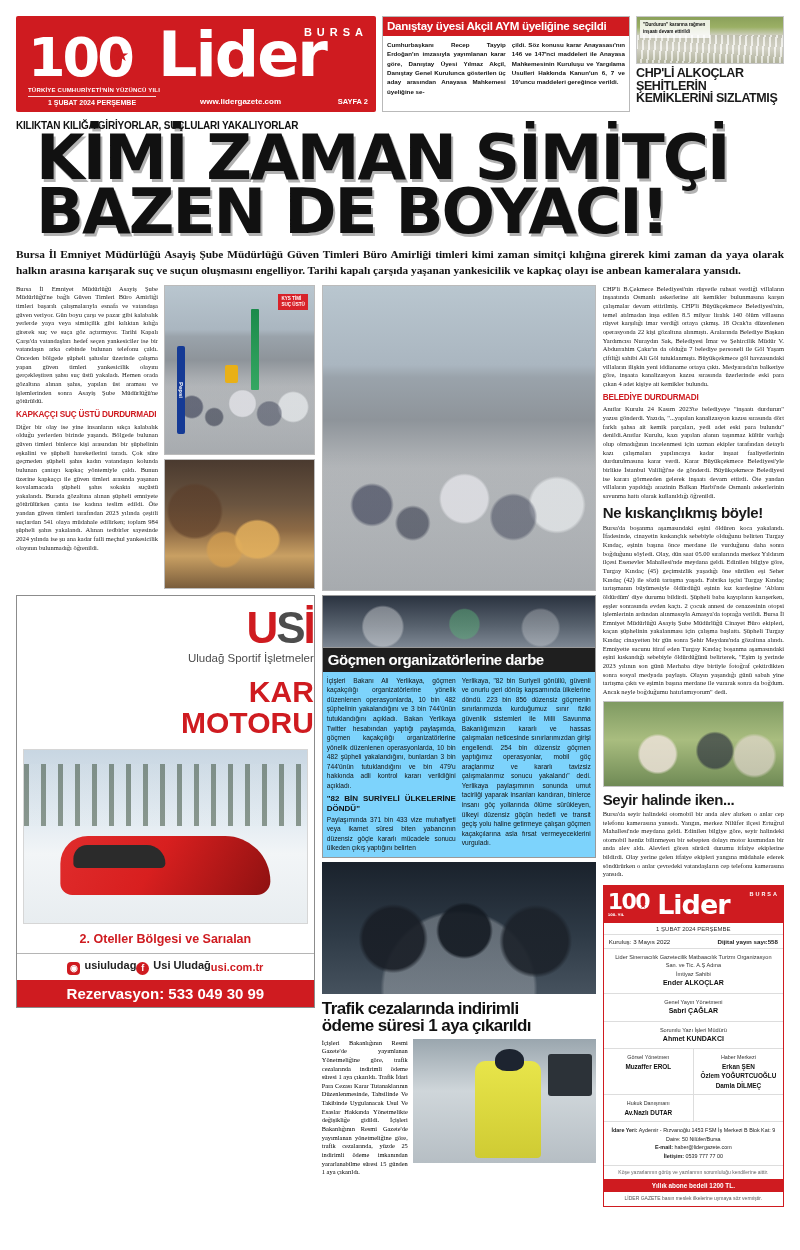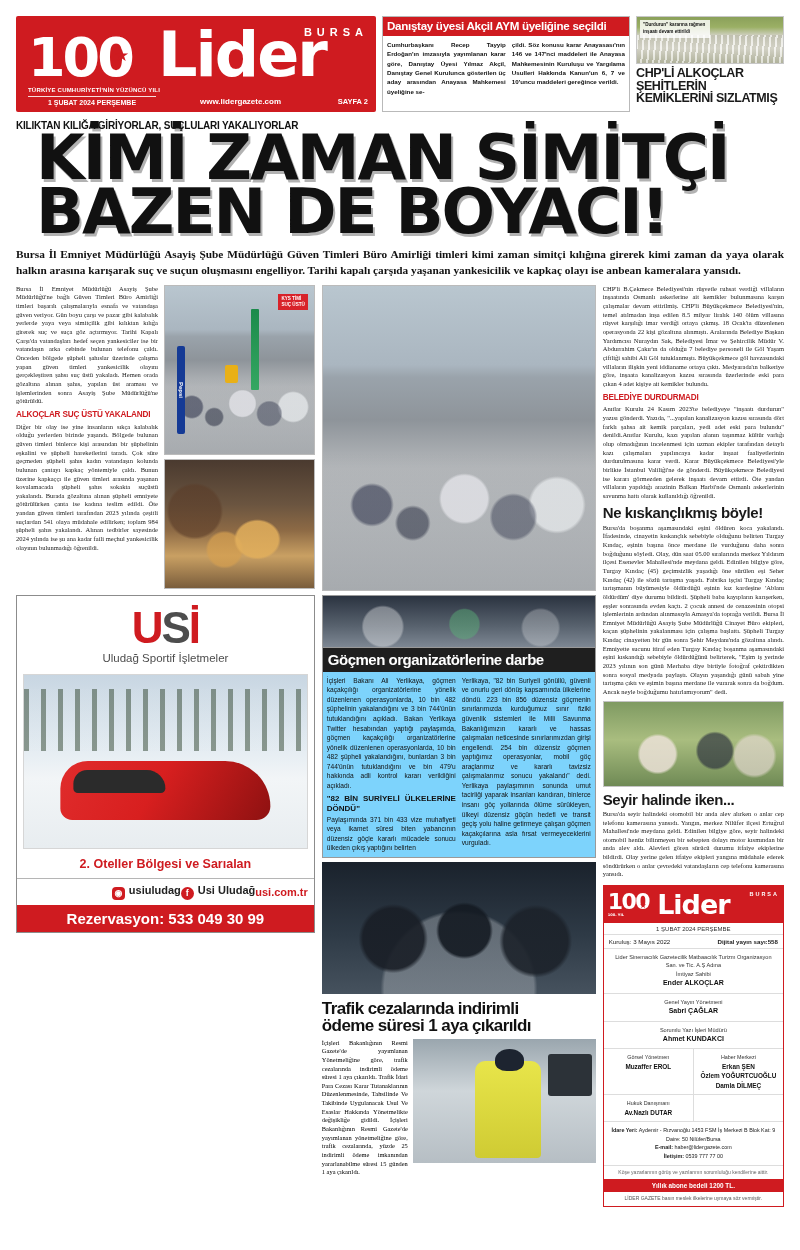--- a/index.html
+++ b/index.html
@@ -162,21 +162,21 @@
   .photo.bakery:after{
     content:""; position:absolute; inset:0;
     background:
       radial-gradient(ellipse at 62% 62%, rgba(226,175,92,.85) 0 16%, transparent 18%),
       radial-gradient(ellipse at 40% 70%, rgba(214,160,80,.7) 0 13%, transparent 15%),
       radial-gradient(circle at 20% 40%, rgba(90,60,40,.6) 0 18%, transparent 20%);
   }
 
   
   .usi-ad { border:1px solid #8c8c8c; margin-top:6px; background:#fff; }
-  .usi-top { padding:10px 0 2px 0; text-align:center; }
+  .usi-top { padding:10px 0 2px 0; text-align:right; }
   .usi-logo { font-size:44px; font-weight:bold; letter-spacing:-2px; line-height:44px; }
   .usi-logo .u { color:#cf1b20; }
   .usi-logo .s { color:#4d4d4d; }
   .usi-logo .i { color:#cf1b20; }
   .usi-sub { color:#4d4d4d; font-size:11.5px; margin-top:2px; }
   .usi-kar { color:#cf1b20; font-size:30px; font-weight:bold; line-height:1.05; margin-top:12px; }
   .usi-photo {
     height:175px; margin:8px 6px 0 6px; position:relative; overflow:hidden;
     background:linear-gradient(#c8d6e2 0%, #e4ecf2 42%, #f2f5f7 60%, #e8edf0 100%);
     border:1px solid #d6d6d6;
@@ -191,21 +191,21 @@
     width:74%; height:34%;
     background:linear-gradient(120deg,#e02c2c 0%, #d81f1f 45%, #8e1111 100%);
     border-radius:28px 46px 14px 12px;
   }
   .sled:after {
     content:""; position:absolute; left:6%; top:14%; width:44%; height:40%;
     background:#2b2b2b; border-radius:18px 24px 6px 6px;
   }
   .usi-cap { text-align:center; color:#cf1b20; font-size:12.5px; font-weight:bold; padding:8px 0 7px; }
   .usi-social {
-    display:flex; align-items:center; justify-content:flex-end;
+    display:flex; align-items:center; justify-content:center;
     border-top:1px solid #b5b5b5; padding:5px 6px; font-size:11px; font-weight:bold; color:#222;
   }
   .usi-social .ig, .usi-social .fb {
     display:inline-block; width:13px; height:13px; border-radius:4px; background:#cf1b20;
     color:#fff; font-size:9px; line-height:13px; text-align:center; margin-right:4px; vertical-align:-2px;
   }
   .usi-social .fb { border-radius:50%; }
   .usi-social .url { color:#cf1b20; }
   .usi-res { background:#cf1b20; color:#fff; text-align:center; font-size:15px; font-weight:bold; padding:5px 0; }
 
@@ -355,40 +355,44 @@
     <div class="l2">BAZEN DE BOYACI!</div>
   </div>
   <div class="lede">Bursa İl Emniyet Müdürlüğü Asayiş Şube Müdürlüğü Güven Timleri Büro Amirliği timleri kimi zaman simitçi kılığına girerek kimi zaman da yaya olarak halkın arasına karışarak suç ve suçun oluşmasını engelliyor. Tarihi kapalı çarşıda yaşanan yankesicilik ve kapkaç olayı ise anbean kameralara yansıdı.</div>
 
   <div class="grid">
 
     <div class="colL">
       <div class="two-col">
         <div class="body-col" style="width:142px;flex:none;">
           <p>Bursa İl Emniyet Müdürlüğü Asayiş Şube Müdürlüğü'ne bağlı Güven Timleri Büro Amirliği timleri başarılı çalışmalarıyla esnafa ve vatandaşa güven veriyor. Gün boyu çarşı ve pazar gibi kalabalık yerlerde yaya veya simitçilik gibi kılıktan kılığa girerek suç ve suça göz açtırmıyor. Tarihi Kapalı Çarşı'da vatandaşları hedef seçen yankesiciler ise bir vatandaşın arka cebinde bulunan telefonu çaldı. Önceden bölgede şüpheli şahıslar üzerinde çalışma yapan güven timleri yankesicilik olayını gerçekleştiren şahsı suç üstü yakaladı. Hemen orada gözaltına alınan şahıs, yapılan üst araması ve işlemlerinden sonra Asayiş Şube Müdürlüğü'ne götürüldü.</p>
-          <div class="subhead">ALKOÇLAR SUÇ ÜSTÜ YAKALANDI</div>
+          <div class="subhead">KAPKAÇÇI SUÇ ÜSTÜ DURDURMADI</div>
           <p>Diğer bir olay ise yine insanların sıkça kalabalık olduğu yerlerden birinde yaşandı. Bölgede bulunan güven timleri binlerce kişi arasından bir şüphelinin eşkalini ve şüpheli hareketlerini taradı. Çok süre geçmeden şüpheli şahıs kadın vatandaşın kolunda bulunan çantayı kapkaç yöntemiyle çaldı. Bunun üzerine kapkaççı ile güven timleri arasında yaşanan kovalamacada şüpheli şahıs sokakta suçüstü yakalandı. Burada gözaltına alınan şüpheli emniyete götürülürken çanta ise kadına teslim edildi. Öte yandan güven timleri tarafından 2023 yılında çeşitli suçlardan 541 olaya müdahale edilirken; toplam 984 şüpheli şahıs yakalandı. Alınan tedbirler sayesinde 2024 yılında ise şu ana kadar faili meçhul yankesicilik olayının bulunmadığı öğrenildi.</p>
         </div>
         <div style="flex:1;">
           <div class="photo street" style="height:170px;">
             <div class="pepsi">
                 <span>Pepsi</span>
               </div>
             <div class="taxi"></div>
             <div class="banner-green"></div>
             <div class="photo-note">KYS TİMİ<br>SUÇ ÜSTÜ</div>
           </div>
           <div class="photo bakery" style="height:130px;margin-top:4px;"></div>
         </div>
       </div>
 
       <div class="usi-ad">
         <div class="usi-top">
           <div class="usi-logo"><span class="u">U</span><span class="s">S</span><span class="i">İ</span></div>
           <div class="usi-sub">Uludağ Sportif İşletmeler</div>
+          <div class="usi-kar">
+            <div>KAR</div>
+            <div>MOTORU</div>
+          </div>
         </div>
         <div class="usi-photo">
           <div class="trees"></div>
           <div class="sled"></div>
         </div>
         <div class="usi-cap">2. Oteller Bölgesi ve Sarıalan</div>
         <div class="usi-social">
           <span><span class="ig">◉</span><span>usiuludag</span></span>
           <span><span class="fb">f</span><span>Usi Uludağ</span></span>
           <span class="url">usi.com.tr</span>

